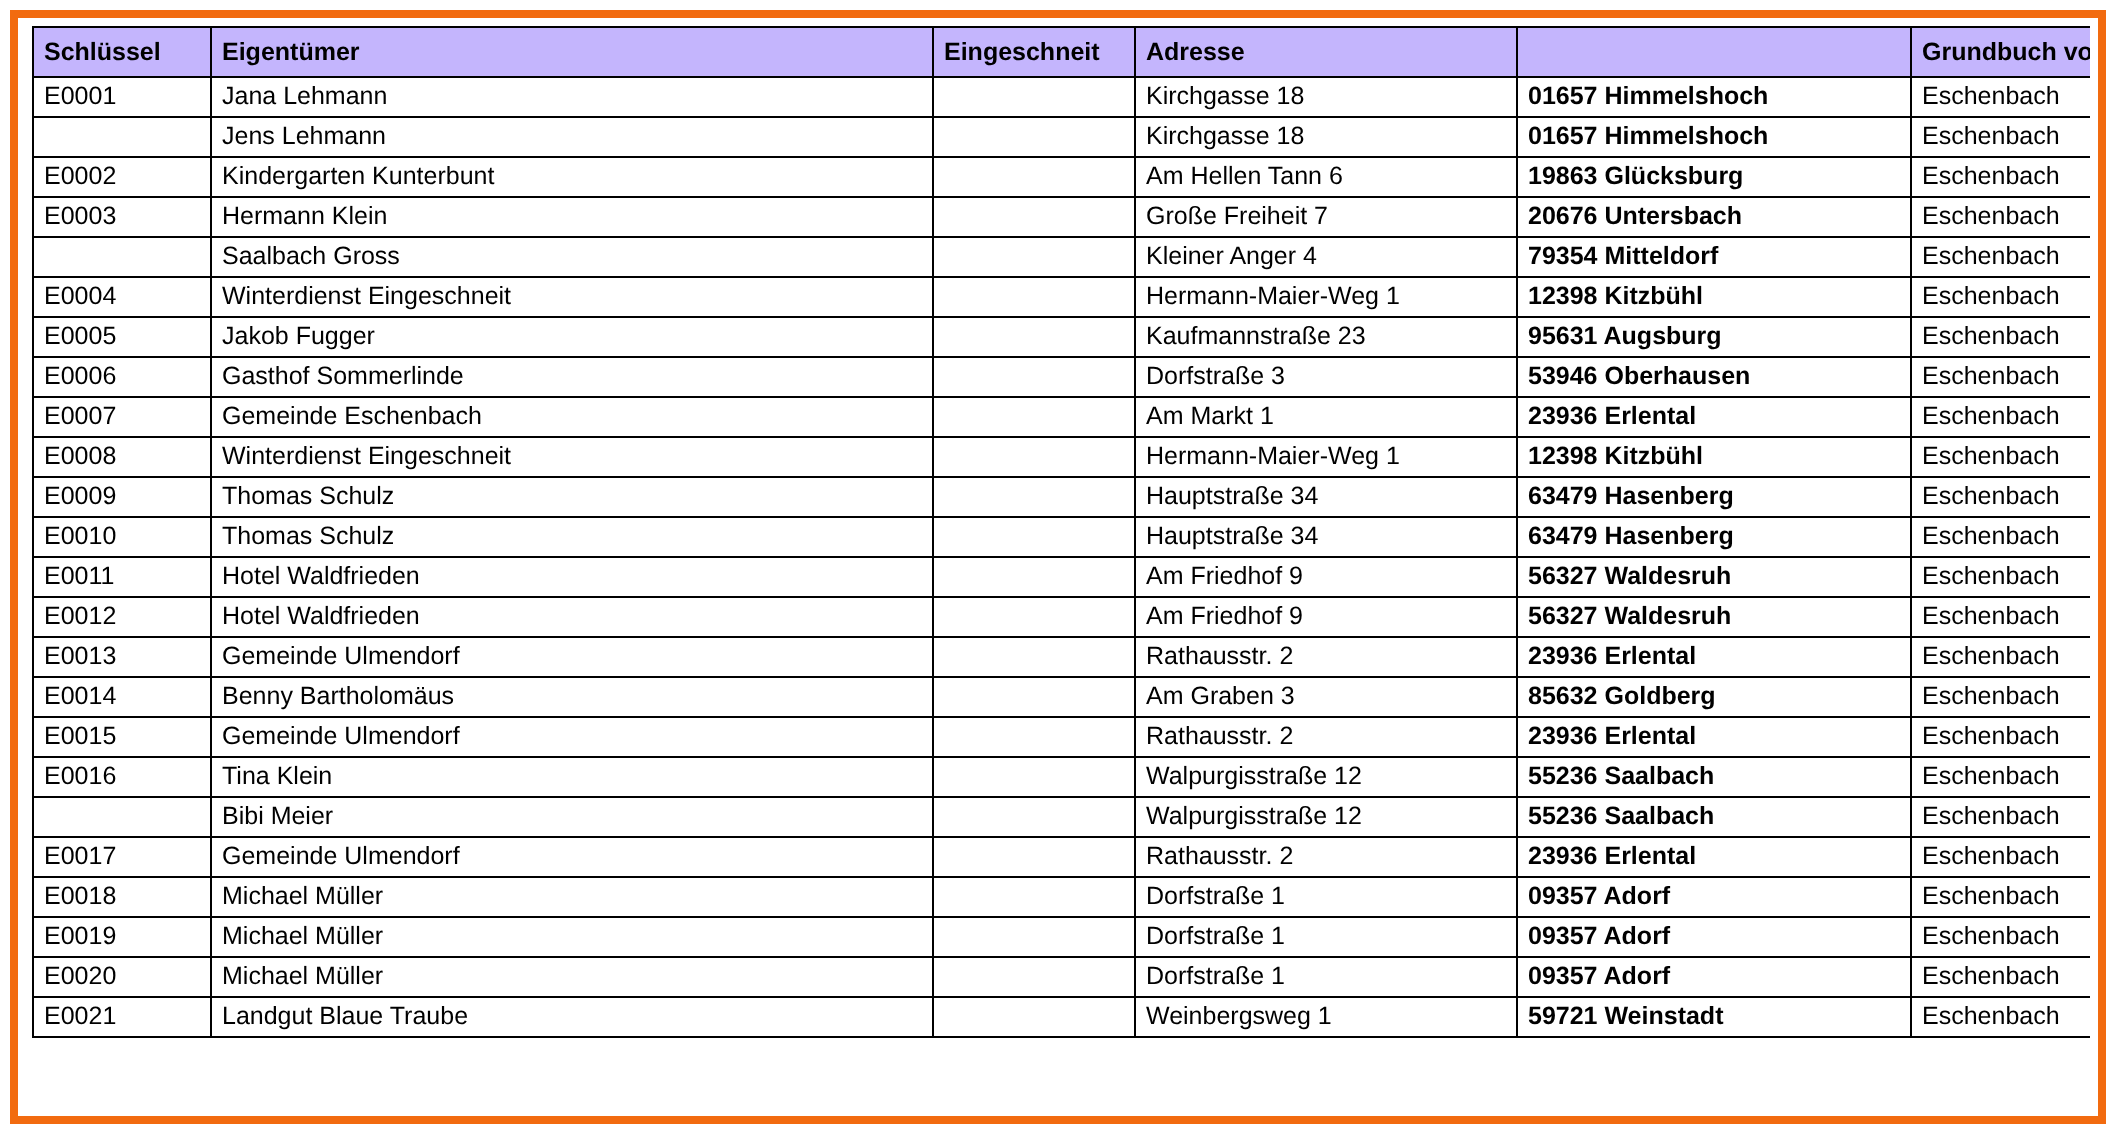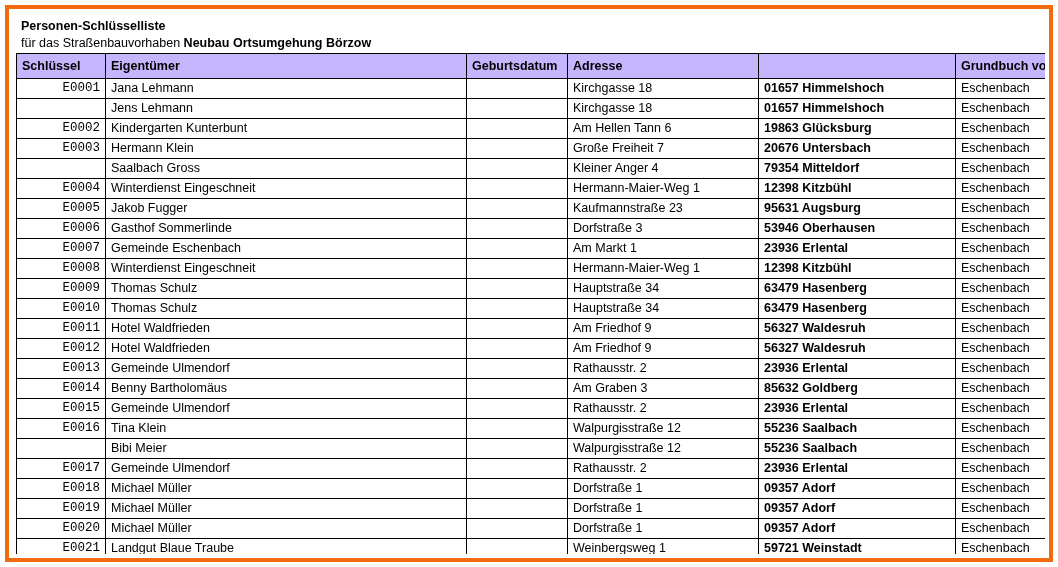--- a/index.html
+++ b/index.html
@@ -80,43 +80,39 @@
     text-align: left;
     height: 24px;
     line-height: 24px;
   }
   th.c-key, td.c-key { width: 78px; text-align: center; }
   th.c-owner, td.c-owner { width: 350px; }
   th.c-birth, td.c-birth { width: 90px; }
   th.c-addr, td.c-addr { width: 180px; }
   th.c-city, td.c-city { width: 186px; font-weight: bold; }
   th.c-book, td.c-book { width: 104px; }
-  td.c-key { text-align: right; font-family: Liberation Mono, monospace; }
+  td.c-key { text-align: left; }
   
   td.nb-top { border-top: none; }
   td.nb-bottom { border-bottom: none; }
 </style>
 </head>
 <body>
 
 <div class="page">
   <div class="frame">
     <div class="inner">
 
-      <div class="title-block">
-        <div class="title-line1">Personen-Schlüsselliste</div>
-        <div class="title-line2"><span>für das Straßenbauvorhaben </span><span class="bold">Neubau Ortsumgehung Börzow</span></div>
-      </div>
 
       <table class="list">
         <thead>
           <tr>
             <th class="c-key">Schlüssel</th>
             <th class="c-owner">Eigentümer</th>
-            <th class="c-birth">Geburtsdatum</th>
+            <th class="c-birth">Eingeschneit</th>
             <th class="c-addr">Adresse</th>
             <th class="c-city"></th>
             <th class="c-book">Grundbuch von</th>
 
           </tr>
         </thead>
         <tbody id="table-body">
             <tr>
               <td class="c-key nb-bottom">E0001</td>
               <td class="c-owner">Jana Lehmann</td>

